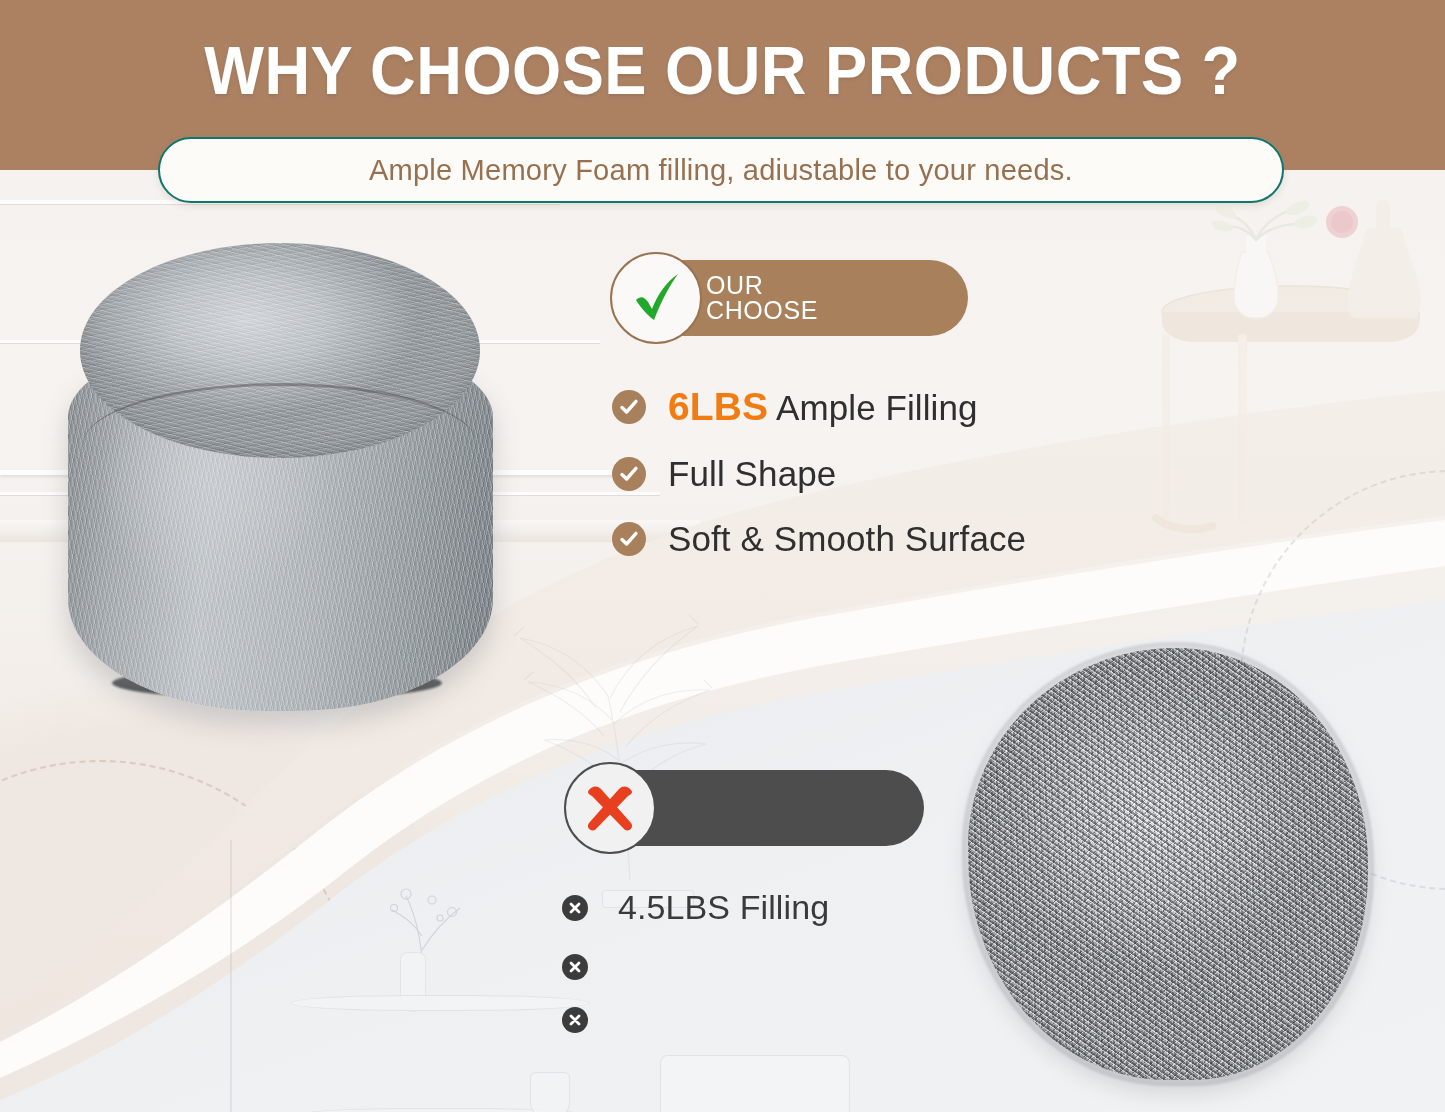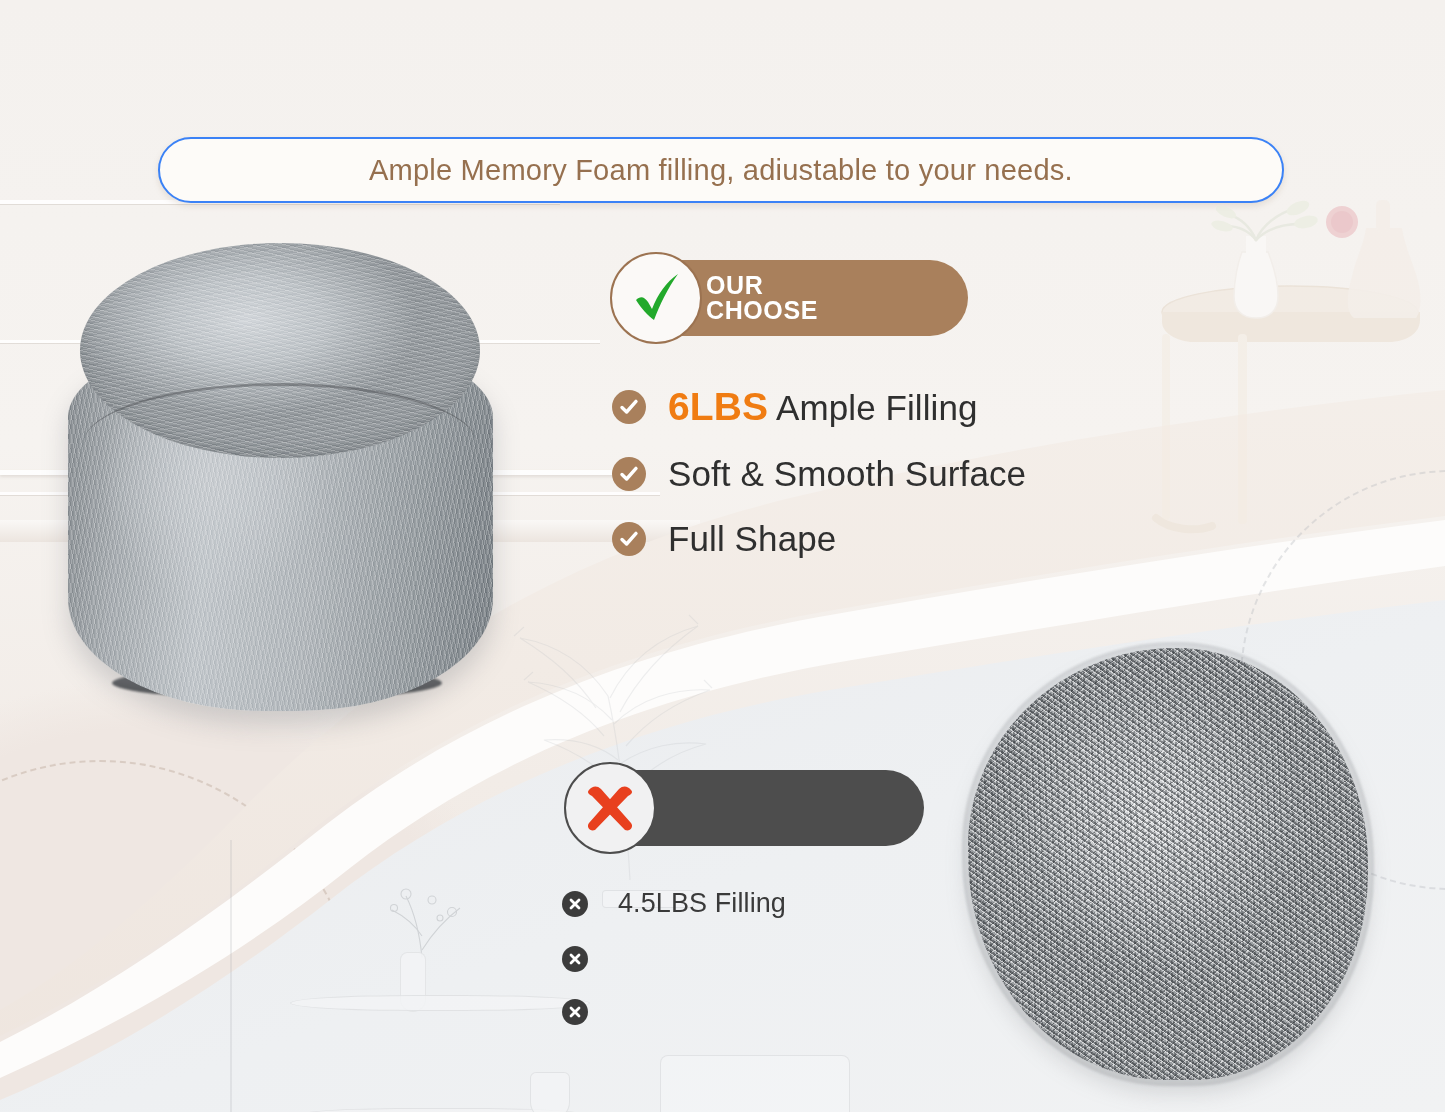--- a/index.html
+++ b/index.html
@@ -103,21 +103,21 @@
     font-weight:bold;
     letter-spacing:0.5px;
     line-height:1;
     text-shadow:0 2px 3px rgba(120,86,62,0.25);
     transform:scaleX(0.93);
   }
 
   .subtitle-pill {
     position:absolute; left:158px; top:137px; width:1126px; height:66px;
     background:#fdfbf8;
-    border:2px solid #3b82f6;
+    border:2px solid #0f766e;
     border-radius:40px;
     box-shadow:0 3px 6px rgba(150,120,96,0.18);
     display:flex; align-items:center; justify-content:center;
   }
   .subtitle-pill span {
     color:#96704f;
     font-size:30px;
     letter-spacing:0.2px;
     transform:scaleX(0.97);
   }
@@ -212,21 +212,21 @@
     left:618px; top:260px; width:350px; height:76px;
     background:#a9805c;
   }
   .badge-other {
     left:572px; top:770px; width:352px; height:76px;
     background:#4d4d4d;
   }
   .badge-label {
     color:#ffffff;
     font-size:25px;
-    font-weight:bold;
+    font-weight:normal;
     line-height:1.02;
     letter-spacing:0.6px;
   }
   .badge-mark {
     position:absolute; left:-8px; top:-8px; width:92px; height:92px;
     border-radius:50%;
     display:flex; align-items:center; justify-content:center;
   }
   .mark-our {
     background:#fbf9f7;
@@ -254,21 +254,21 @@
   .bdot-good { background:#a9805c; }
   .bdot-bad  { width:26px; height:26px; flex:0 0 26px; background:#3c3c3c; margin-right:30px; }
 
   .btext {
     font-size:35px;
     color:#2f2f2f;
     white-space:nowrap;
     letter-spacing:0.1px;
     text-align:right;
   }
-  .bullets.bad .btext { font-size:27px; color:#3a3a3a; }
+  .bullets.bad .btext { font-size:34px; color:#3a3a3a; }
   .btext .accent {
     color:#f07c12;
     font-weight:bold;
     font-size:39px;
   }
 </style>
 </head>
 <body>
 
 <div id="canvas">
@@ -320,20 +320,23 @@
     <div class="g-table-leg-l"></div>
     <div class="g-table-leg-r"></div>
     <div class="g g-table-shelf"></div>
     <div class="g g-chair"></div>
     <div class="g-chair-stem"></div>
 
     <div class="g g-sofa"></div>
     <div class="g g-pot"></div>
   </div>
 
+  <div class="banner">
+    <div class="banner-title">WHY CHOOSE OUR PRODUCTS ?</div>
+  </div>
 
   <div class="subtitle-pill">
     <span>Ample Memory Foam filling, adiustable to your needs.</span>
   </div>
 
   <svg style="position:absolute;left:1130px;top:200px;width:310px;height:380px;opacity:0.55" viewBox="0 0 310 380">
     <ellipse cx="160" cy="112" rx="128" ry="26" fill="#f0e7dc" stroke="#e3d6c6" stroke-width="1.5"></ellipse>
     <path d="M32 112 L32 122 C32 132 44 140 60 142 L262 142 C282 140 290 130 290 120 L290 112 Z" fill="#ebdfd0"></path>
     <rect x="108" y="134" width="9" height="190" rx="4" fill="#f4ece2"></rect>
     <rect x="32" y="134" width="8" height="186" rx="4" fill="#f4ece2"></rect>
@@ -401,30 +404,30 @@
       </div>
       <div class="btext"><span class="accent">6LBS</span><span> Ample Filling</span></div>
     </div>
 
     <div class="brow">
       <div class="bdot bdot-good">
         <svg width="22" height="22" viewBox="0 0 22 22">
           <path d="M4 11.5 L8.6 16 L18 5.4" stroke="#ffffff" stroke-width="3.4" fill="none" stroke-linecap="round" stroke-linejoin="round"></path>
         </svg>
       </div>
-      <div class="btext">Soft &amp; Smooth Surface</div>
+      <div class="btext">Full Shape</div>
     </div>
 
     <div class="brow">
       <div class="bdot bdot-good">
         <svg width="22" height="22" viewBox="0 0 22 22">
           <path d="M4 11.5 L8.6 16 L18 5.4" stroke="#ffffff" stroke-width="3.4" fill="none" stroke-linecap="round" stroke-linejoin="round"></path>
         </svg>
       </div>
-      <div class="btext">Full Shape</div>
+      <div class="btext">Soft &amp; Smooth Surface</div>
     </div>
 
   </div>
 
   <div class="badge badge-other">
     <div class="badge-mark mark-other">
       <svg width="64" height="64" viewBox="0 0 64 64">
         <path d="M11 14 C14 10 19 9 23 13 L53 47 C56 51 52 56 47 54 L14 20 C10 18 9 16 11 14 Z" fill="#e8401e"></path>
         <path d="M53 14 C50 10 45 9 41 13 L11 47 C8 51 12 56 17 54 L50 20 C54 18 55 16 53 14 Z" fill="#e8401e"></path>
       </svg>

